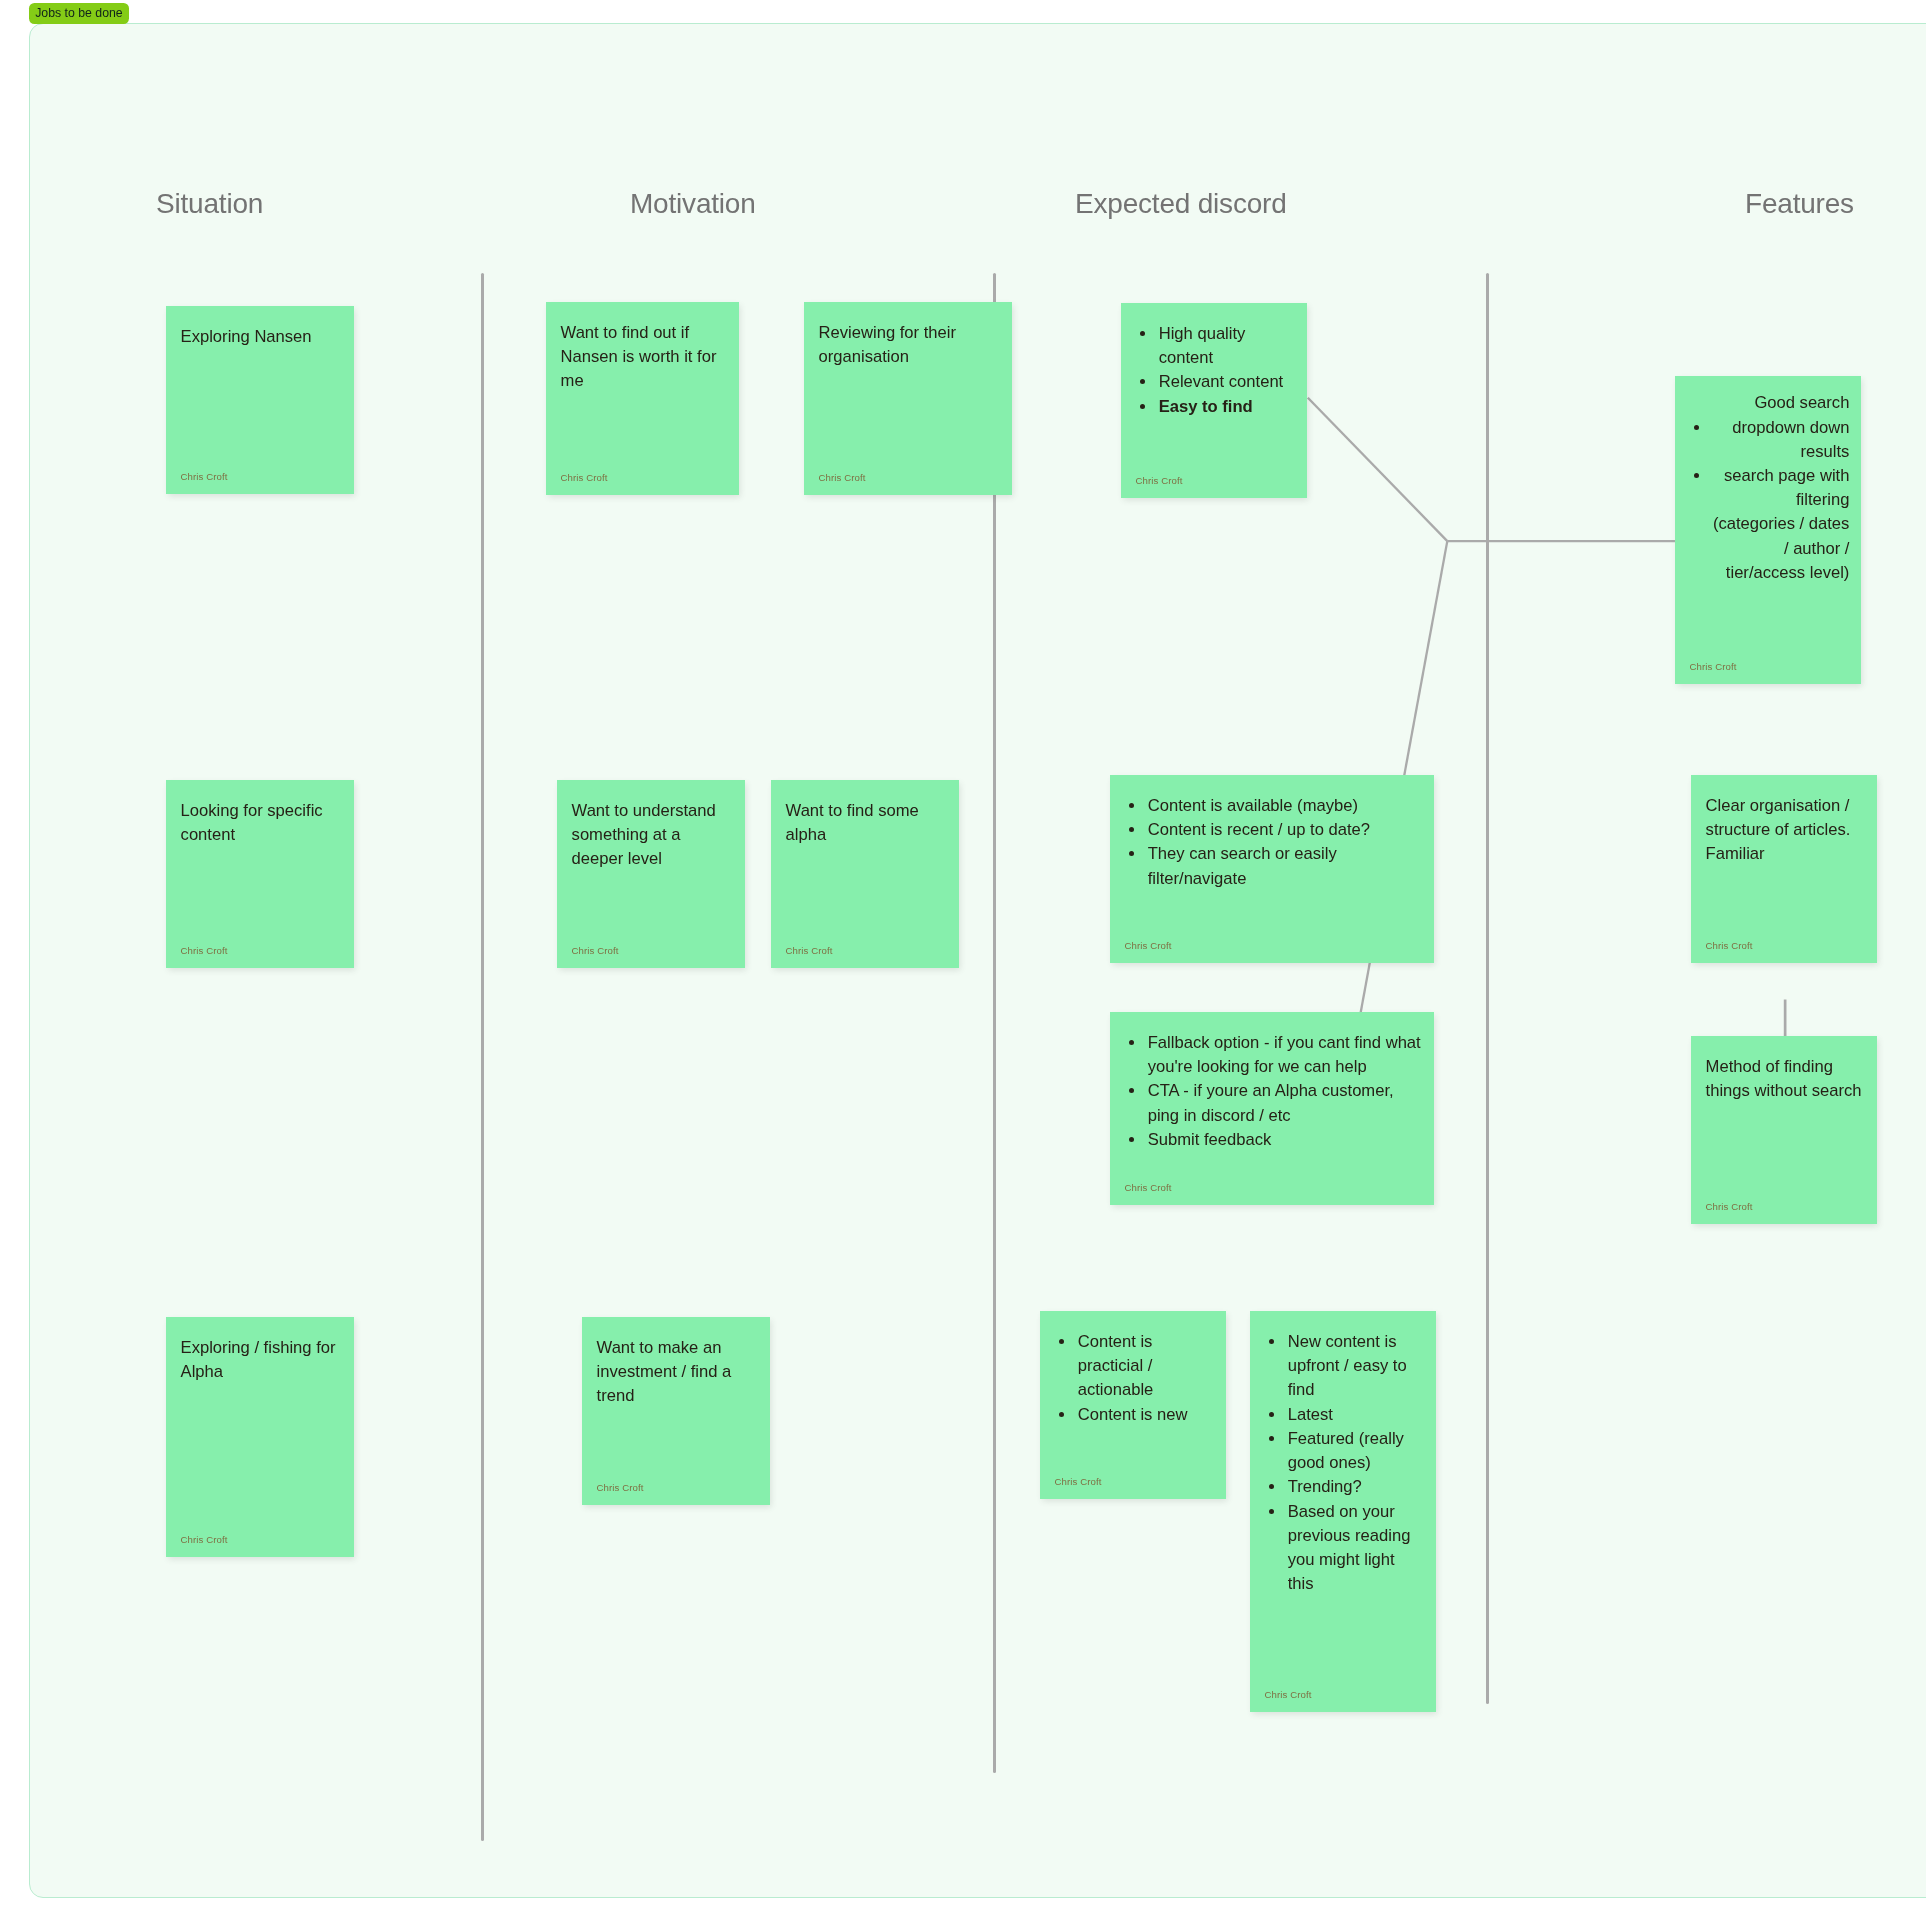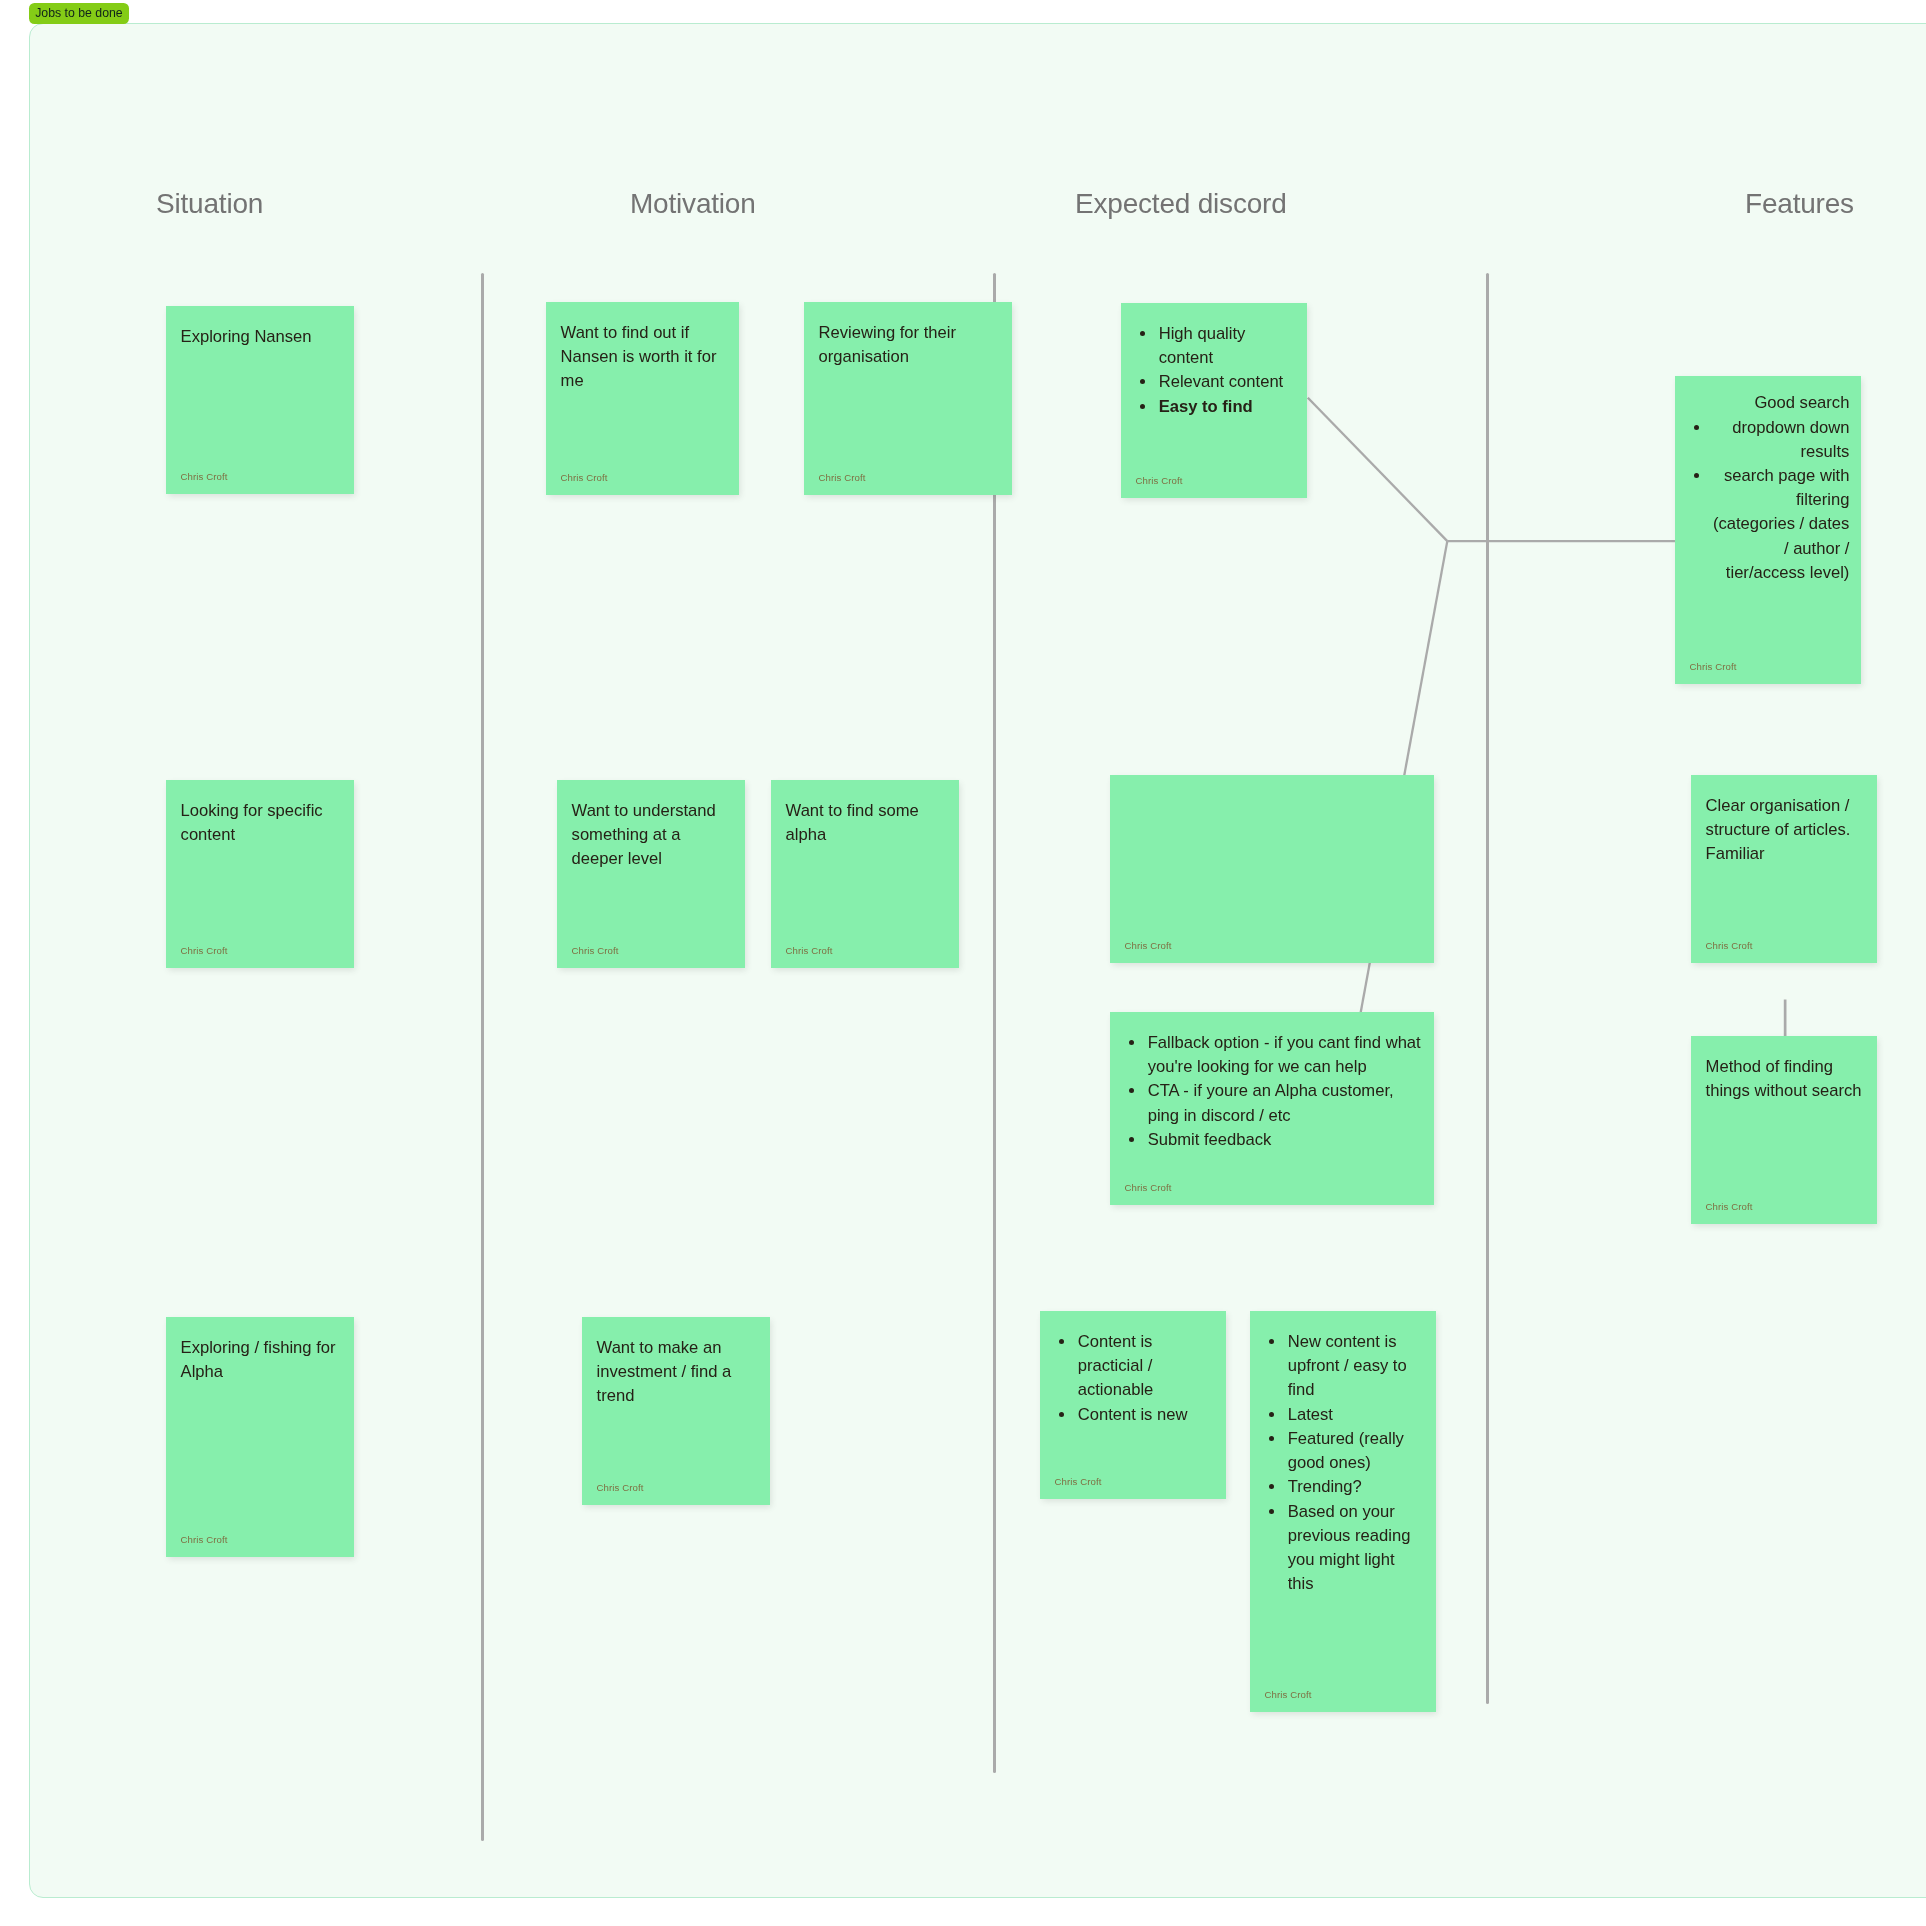--- a/index.html
+++ b/index.html
@@ -188,20 +188,27 @@
         <ul>
           <li>High quality content</li>
           <li>Relevant content</li>
           <li class="b">Easy to find</li>
         </ul>
       </div>
     <div class="note-author">Chris Croft</div>
   </div>
 
   <div class="note" style="left:1110px; top:775px; width:324px; height:188px;">
+    <div class="note-body">
+        <ul>
+          <li>Content is available (maybe)</li>
+          <li>Content is recent / up to date?</li>
+          <li>They can search or easily filter/navigate</li>
+        </ul>
+      </div>
     <div class="note-author">Chris Croft</div>
   </div>
 
   <div class="note" style="left:1110px; top:1012px; width:324px; height:193px;">
     <div class="note-body">
         <ul>
           <li>Fallback option - if you cant find what you're looking for we can help</li>
           <li>CTA - if youre an Alpha customer, ping in discord / etc</li>
           <li>Submit feedback</li>
         </ul>

